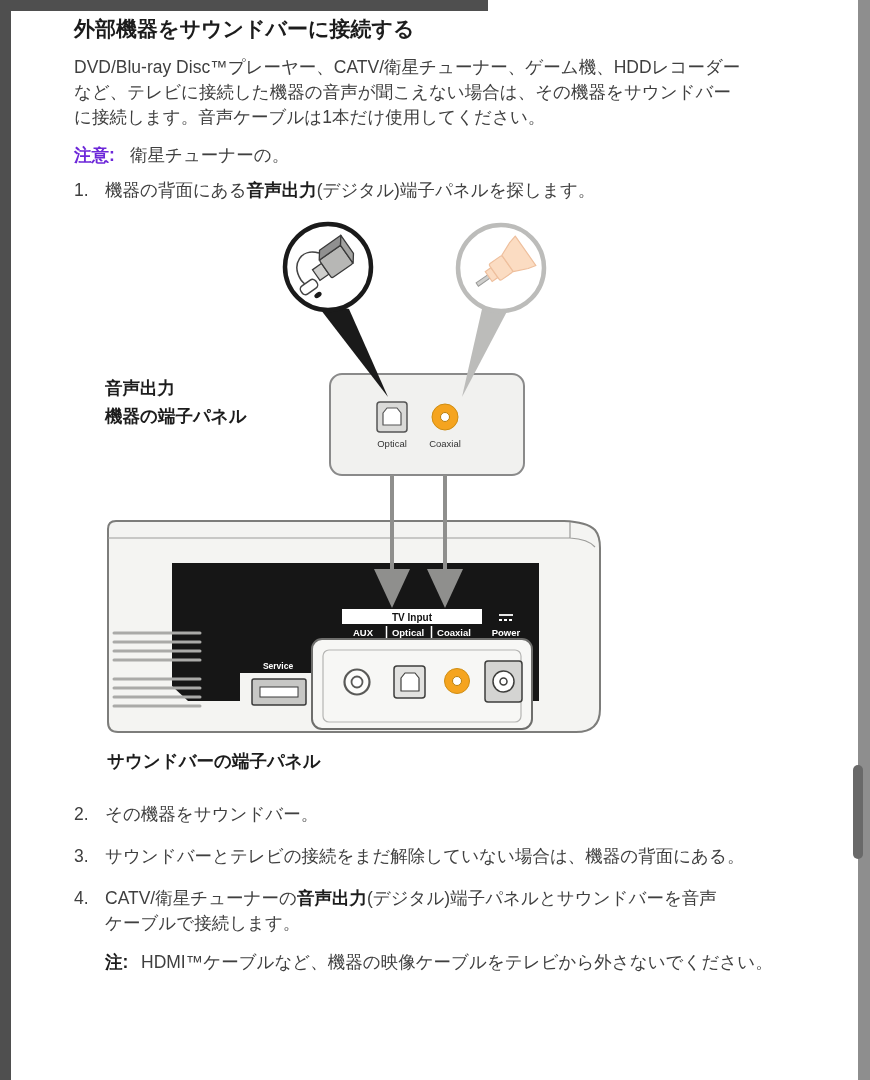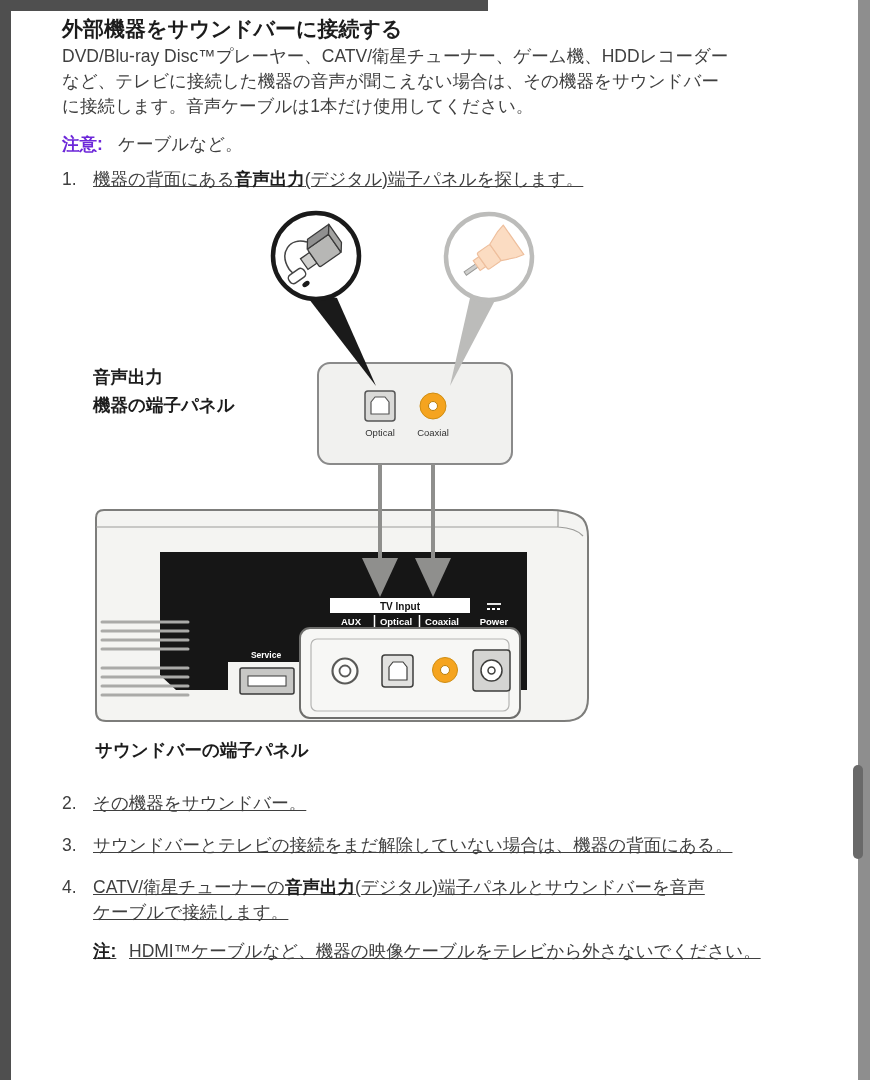--- a/index.html
+++ b/index.html
@@ -2,29 +2,29 @@
 <html><head>
 <meta charset="utf-8">
 <style>
   html,body{margin:0;padding:0;background:#fff;}
   .page{position:relative;width:870px;height:1080px;background:#ffffff;overflow:hidden;
         font-family:"Liberation Sans","DejaVu Sans",sans-serif;color:#3f3f3f;}
   .edge-left{position:absolute;left:0;top:0;width:11px;height:1080px;background:#4f4f4f;}
   .edge-top{position:absolute;left:11px;top:0;width:477px;height:11px;background:#4f4f4f;}
   .edge-right{position:absolute;right:0;top:0;width:12px;height:1080px;background:#8e8e8e;}
   .scroll-thumb{position:absolute;right:7px;top:765px;width:10px;height:94px;background:#696969;border-radius:5px;}
-  .content{position:absolute;left:62px;top:0;width:783px;padding-top:14px;}
+  .content{position:absolute;left:74px;top:0;width:783px;padding-top:14px;}
   .title{font-size:21px;font-weight:bold;color:#1c1c1c;margin:0;line-height:30px;}
-  .para{font-size:17.5px;line-height:25px;}
+  .para{margin-top:11px;font-size:17.5px;line-height:25px;}
   .note{display:flex;margin-top:13px;font-size:17.5px;line-height:25px;}
   .note-label{font-weight:bold;color:#6d28d9;width:56px;flex:none;}
   .note-body{flex:1;}
   .step{display:flex;font-size:17.5px;line-height:25px;}
   .step-num{width:31px;flex:none;}
-  .step-body{flex:1;text-decoration:underline;}
+  .step-body{flex:1;}
   .step1{margin-top:10px;}
   .step2{margin-top:26px;}
   .step3{margin-top:17px;}
   .step4{margin-top:17px;}
   .subnote{display:flex;margin-top:14px;}
   .subnote-label{font-weight:bold;color:#1c1c1c;width:36px;flex:none;}
   .tline{display:block;white-space:nowrap;}
   .tline b{font-weight:bold;color:#1c1c1c;}
   .diagram{margin-left:-62px;width:870px;height:573px;}
   svg text{font-family:"Liberation Sans","DejaVu Sans",sans-serif;}
@@ -49,21 +49,21 @@
 
     <div class="para">
         <span class="tline">DVD/Blu-ray Disc™プレーヤー、CATV/衛星チューナー、ゲーム機、HDDレコーダー</span>
         <span class="tline">など、テレビに接続した機器の音声が聞こえない場合は、その機器をサウンドバー</span>
         <span class="tline">に接続します。音声ケーブルは1本だけ使用してください。</span>
       </div>
 
     <div class="note">
       <div class="note-label">注意:</div>
       <div class="note-body">
-          <span class="tline">ケーブルなど。</span>
+          <span class="tline">衛星チューナーの。</span>
         </div>
     </div>
 
     <div class="step step1">
       <div class="step-num">1.</div>
       <div class="step-body">
           <span class="tline"><span>機器の背面にある</span><b>音声出力</b><span>(デジタル)端子パネルを探します。</span></span>
         </div>
     </div>
 

